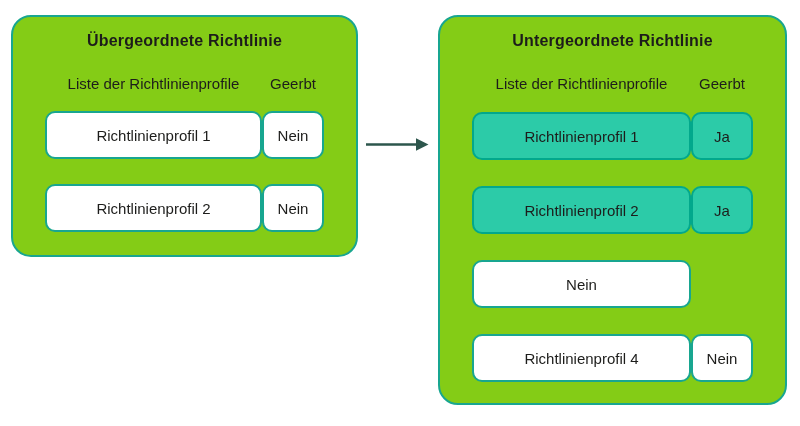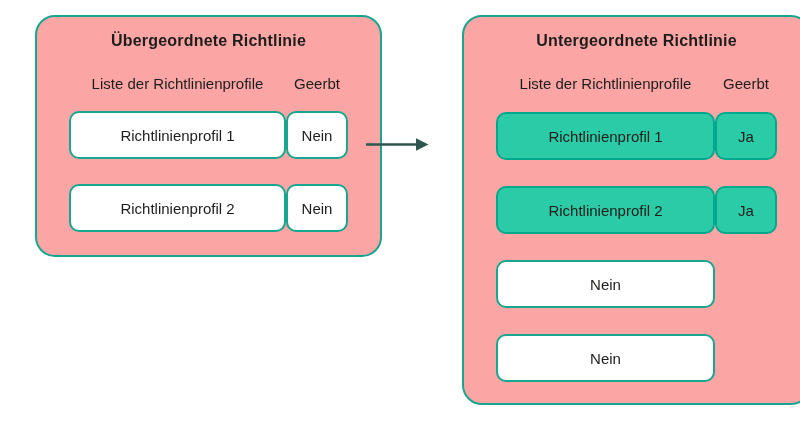--- a/index.html
+++ b/index.html
@@ -13,23 +13,22 @@
     position: relative;
     width: 800px;
     height: 426px;
     background: #ffffff;
     overflow: hidden;
   }
   .panel {
     position: absolute;
     border: 2px solid #18A690;
     border-radius: 20px;
-    background: #fca5a5;
+    background: #84cc16;
     padding: 14px 32px 0 32px;
-    margin-left: 24px;
   }
   .panel-parent {
     left: 11px; top: 15px;
     width: 347px; height: 242px;
   }
   .panel-child {
     left: 438px; top: 15px;
     width: 349px; height: 390px;
   }
   .panel-title {
@@ -127,17 +126,18 @@
     <div class="cols row row-gap-child">
       <div class="cellbox filled">Richtlinienprofil 2</div>
       <div class="cellbox filled">Ja</div>
     </div>
 
     <div class="cols row row-gap-child">
       <div class="cellbox">Nein</div>
     </div>
 
     <div class="cols row row-gap-child">
+      <div class="cellbox">Richtlinienprofil 4</div>
       <div class="cellbox">Nein</div>
     </div>
   </section>
 
 </div>
 
 </body></html>

